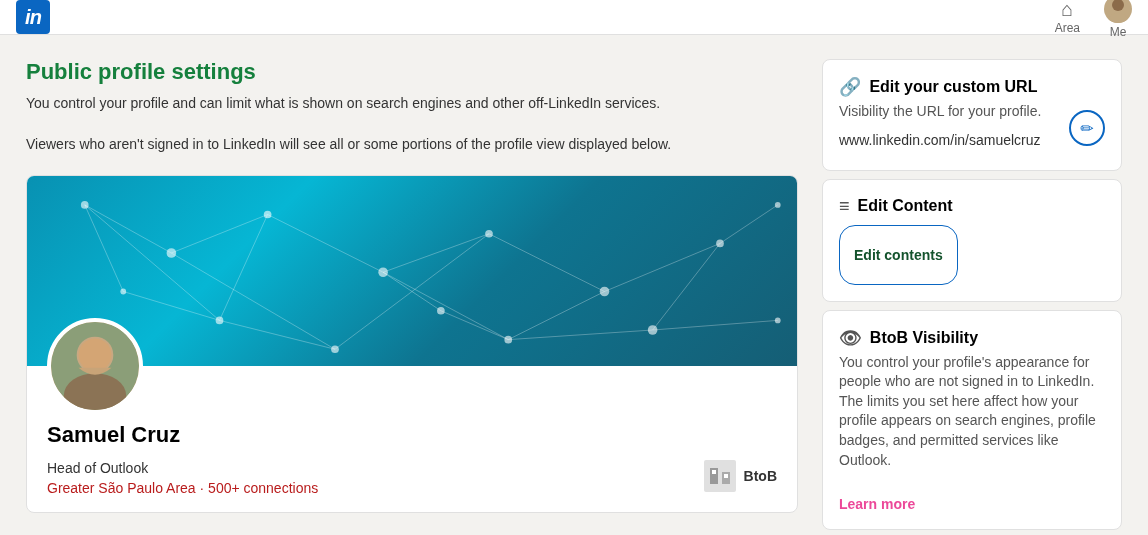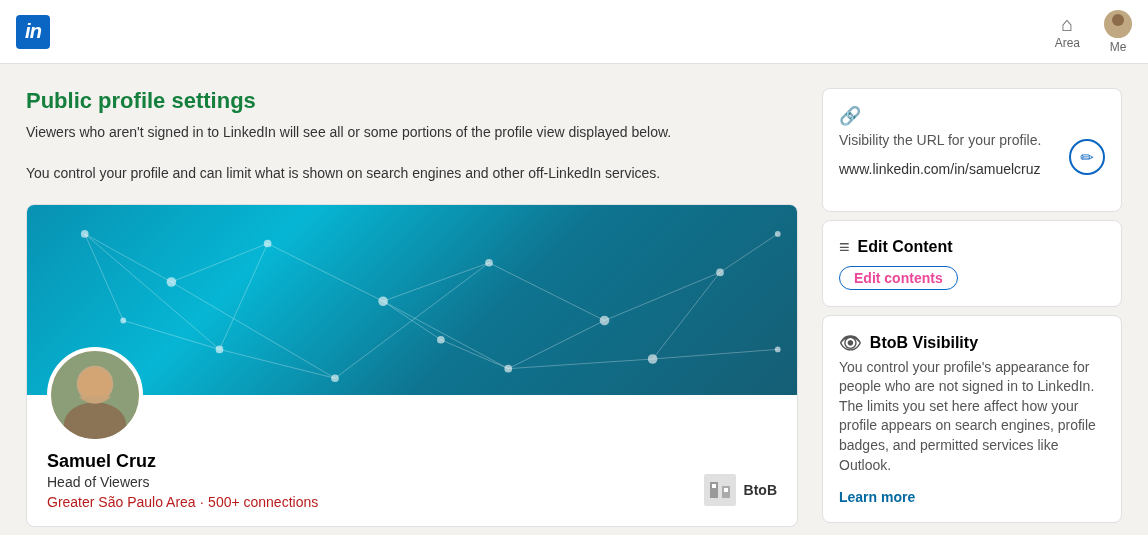--- a/index.html
+++ b/index.html
@@ -2,21 +2,21 @@
 <html><head>
   <meta charset="utf-8">
   <style>
     * { box-sizing: border-box; margin: 0; padding: 0; }
     body { font-family: -apple-system, BlinkMacSystemFont, 'Segoe UI', Arial, sans-serif; background: #f3f2ef; min-height: 535px; }
 
     
     .navbar {
       background: #fff;
       border-bottom: 1px solid #e0e0e0;
-      height: 64px;
+      height: 35px;
       display: flex;
       align-items: center;
       padding: 0 16px;
       justify-content: space-between;
       position: sticky;
       top: 0;
       z-index: 100;
     }
     .navbar-left { display: flex; align-items: center; }
     .linkedin-logo {
@@ -116,24 +116,24 @@
       border: 4px solid #fff;
       background: #c0a882;
       margin-top: -48px;
       margin-bottom: 8px;
       overflow: hidden;
       position: relative;
     }
     .profile-avatar svg { width: 100%; height: 100%; }
 
     .profile-name {
-      font-size: 18px;
+      font-size: 22px;
       font-weight: 700;
       color: #000;
-      margin-bottom: 2px;
+      margin-bottom: 12px;
     }
     .profile-headline {
       font-size: 14px;
       color: #333;
       margin-bottom: 4px;
     }
     .profile-location {
       font-size: 14px;
       color: #b91c1c;
     }
@@ -195,21 +195,21 @@
     .sidebar-description {
       font-size: 14px;
       color: #555;
       line-height: 1.4;
       margin-bottom: 10px;
     }
 
     .profile-url {
       font-size: 14px;
       color: #333;
-      margin-bottom: 18px;
+      margin-bottom: 6px;
     }
 
     .edit-url-btn {
       position: absolute;
       right: 16px;
       top: 50px;
       width: 36px;
       height: 36px;
       border-radius: 50%;
       border: 2px solid #0a66c2;
@@ -218,38 +218,38 @@
       align-items: center;
       justify-content: center;
       cursor: pointer;
       color: #0a66c2;
       font-size: 16px;
     }
 
     .edit-contents-btn {
       display: inline-block;
       border: 1px solid #0a66c2;
-      color: #ec4899;
+      color: #14532d;
       background: #fff;
       border-radius: 16px;
-      padding: 3px 14px;
+      padding: 21px 14px;
       font-size: 14px;
       font-weight: 600;
       cursor: pointer;
       margin-top: 4px;
     }
 
     .learn-more-link {
-      color: #0369a1;
+      color: #ec4899;
       font-size: 14px;
       font-weight: 600;
       cursor: pointer;
       text-decoration: none;
       display: inline-block;
-      margin-top: 4px;
+      margin-top: 16px;
     }
 
     
     .node { fill: rgba(255,255,255,0.6); }
     .edge { stroke: rgba(255,255,255,0.3); stroke-width: 1; }
   </style>
 </head>
 <body>
 
 <nav class="navbar">
@@ -272,22 +272,22 @@
       </div>
       <span>Me</span>
     </div>
   </div>
 </nav>
 
 <div class="page-container">
 
   <div class="main-content">
     <h1 class="page-title">Public profile settings</h1>
+    <p class="page-description">You control your profile and can limit what is shown on search engines and other off-LinkedIn services.</p>
     <p class="page-description">Viewers who aren't signed in to LinkedIn will see all or some portions of the profile view displayed below.</p>
-    <p class="page-description">You control your profile and can limit what is shown on search engines and other off-LinkedIn services.</p>
 
     <div class="profile-card">
 
       <div class="profile-banner">
         <svg class="banner-network" viewBox="0 0 800 190" xmlns="http://www.w3.org/2000/svg">
 
           <line class="edge" x1="60" y1="30" x2="150" y2="80"></line>
           <line class="edge" x1="150" y1="80" x2="250" y2="40"></line>
           <line class="edge" x1="250" y1="40" x2="370" y2="100"></line>
           <line class="edge" x1="370" y1="100" x2="480" y2="60"></line>
@@ -331,21 +331,21 @@
         <div class="profile-avatar">
           <svg viewBox="0 0 96 96" xmlns="http://www.w3.org/2000/svg">
             <circle cx="48" cy="48" r="48" fill="#8B9E78"></circle>
             <circle cx="48" cy="36" r="20" fill="#c8a882"></circle>
             <ellipse cx="48" cy="80" rx="34" ry="24" fill="#8B7355"></ellipse>
             <circle cx="48" cy="36" r="18" fill="#D4A574"></circle>
             <path d="M30 50 Q48 65 66 50" fill="#c8a478"></path>
           </svg>
         </div>
         <div class="profile-name">Samuel Cruz</div>
-        <div class="profile-headline">Head of Viewers</div>
+        <div class="profile-headline">Head of Outlook</div>
         <div class="profile-location">Greater São Paulo Area · 500+ connections</div>
         <div class="profile-company">
           <div class="company-logo">
             <svg width="28" height="28" viewBox="0 0 28 28" xmlns="http://www.w3.org/2000/svg">
               <rect width="28" height="28" fill="#e0e0e0"></rect>
               <rect x="4" y="6" width="8" height="16" fill="#999"></rect>
               <rect x="16" y="10" width="8" height="12" fill="#aaa"></rect>
               <rect x="6" y="8" width="4" height="4" fill="#fff"></rect>
               <rect x="18" y="12" width="4" height="4" fill="#fff"></rect>
             </svg>
@@ -354,20 +354,21 @@
         </div>
       </div>
     </div>
   </div>
 
   <div class="sidebar">
 
     <div class="sidebar-section">
       <div class="sidebar-section-title">
         <span class="sidebar-icon">🔗</span>
+        <span>Edit your custom URL</span>
       </div>
       <p class="sidebar-description">Visibility the URL for your profile.</p>
       <p class="profile-url">www.linkedin.com/in/samuelcruz</p>
       <div class="edit-url-btn">
         <span>✏</span>
       </div>
     </div>
 
     <div class="sidebar-section">
       <div class="sidebar-section-title">

